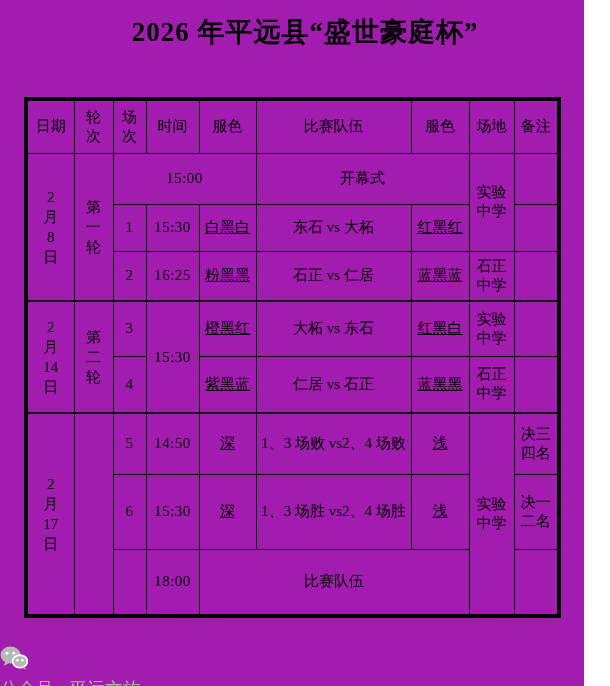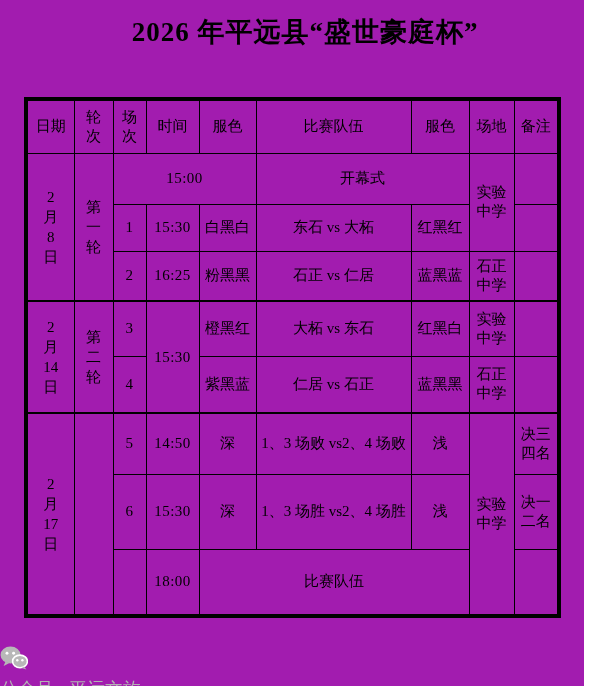--- a/index.html
+++ b/index.html
@@ -44,21 +44,21 @@
     vertical-align: middle;
     font-size: 15px;
     padding: 0;
     overflow: hidden;
   }
   tr.gsep td { border-top-width: 2px; }
   .v { white-space: pre-line; line-height: 20px; }
   .two { white-space: pre-line; line-height: 19px; }
   .num { font-size: 16px; letter-spacing: 0.5px; }
   .teams { font-size: 16px; font-family: Liberation Serif, serif; }
-  .kit { font-size: 15px; }
+  .kit { font-size: 15px; text-decoration: underline; }
   .footer {
     position: absolute;
     top: 646px;
     left: 0;
     width: 586px;
     display: flex;
     justify-content: flex-end;
     align-items: flex-start;
     gap: 7px;
     color: #b3b3b3;

